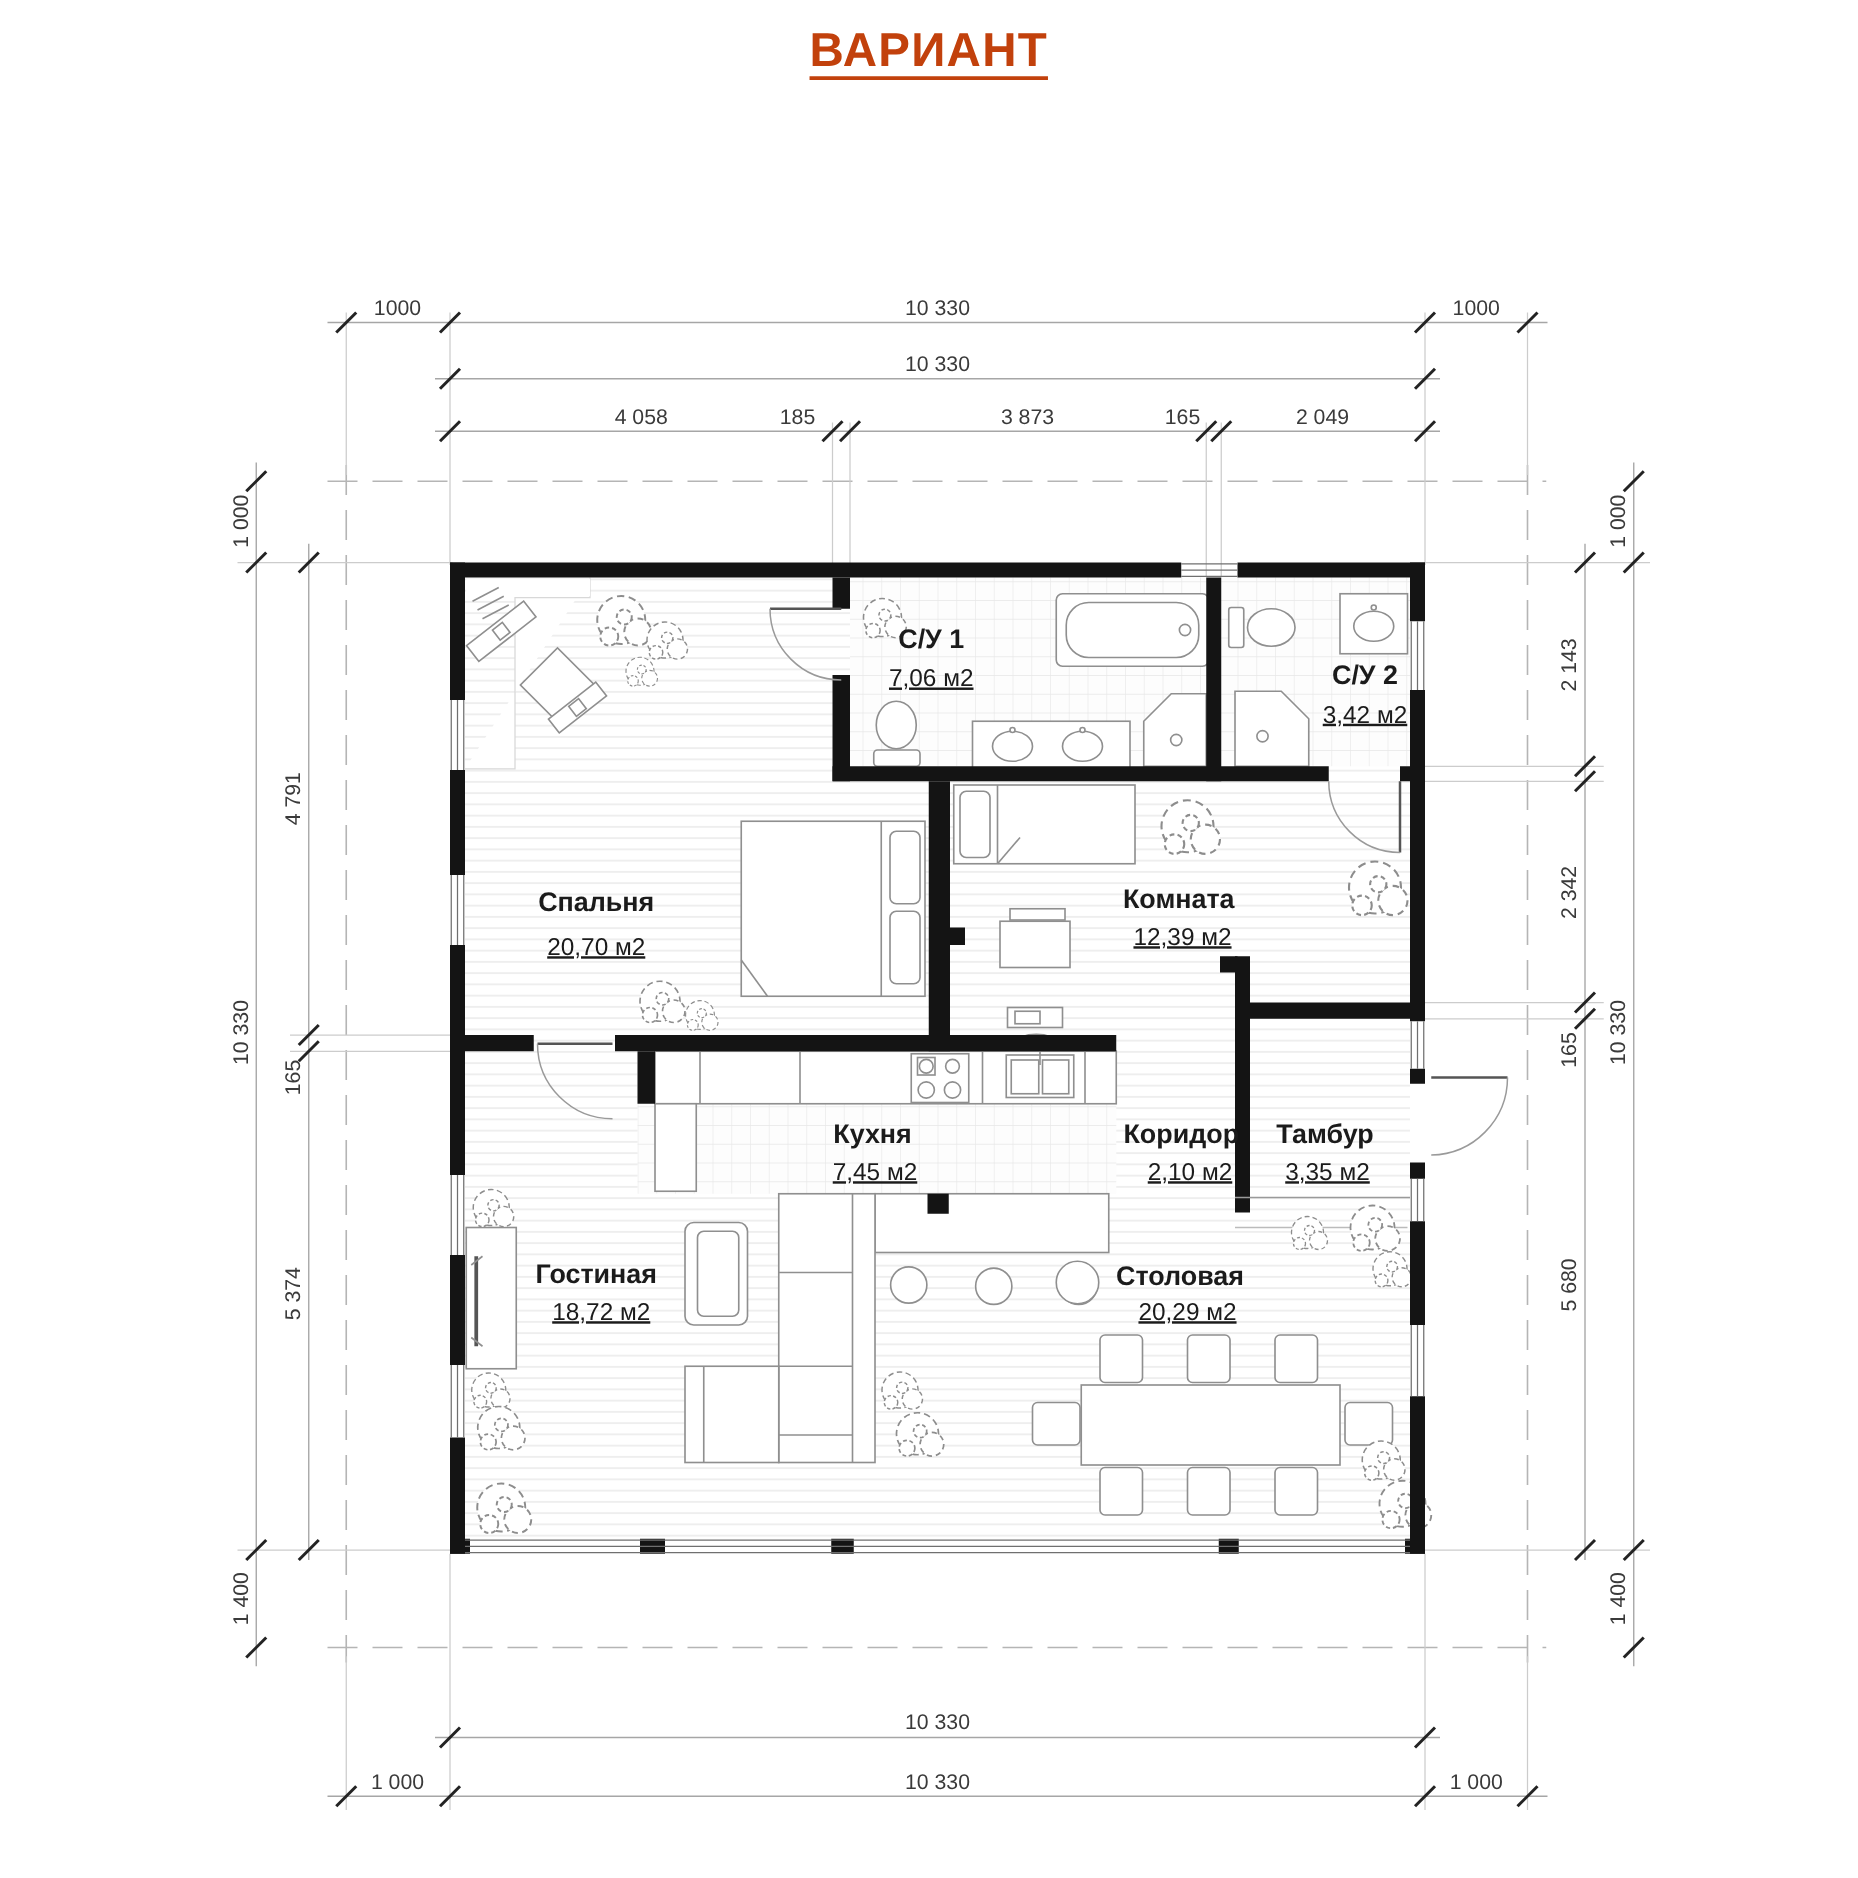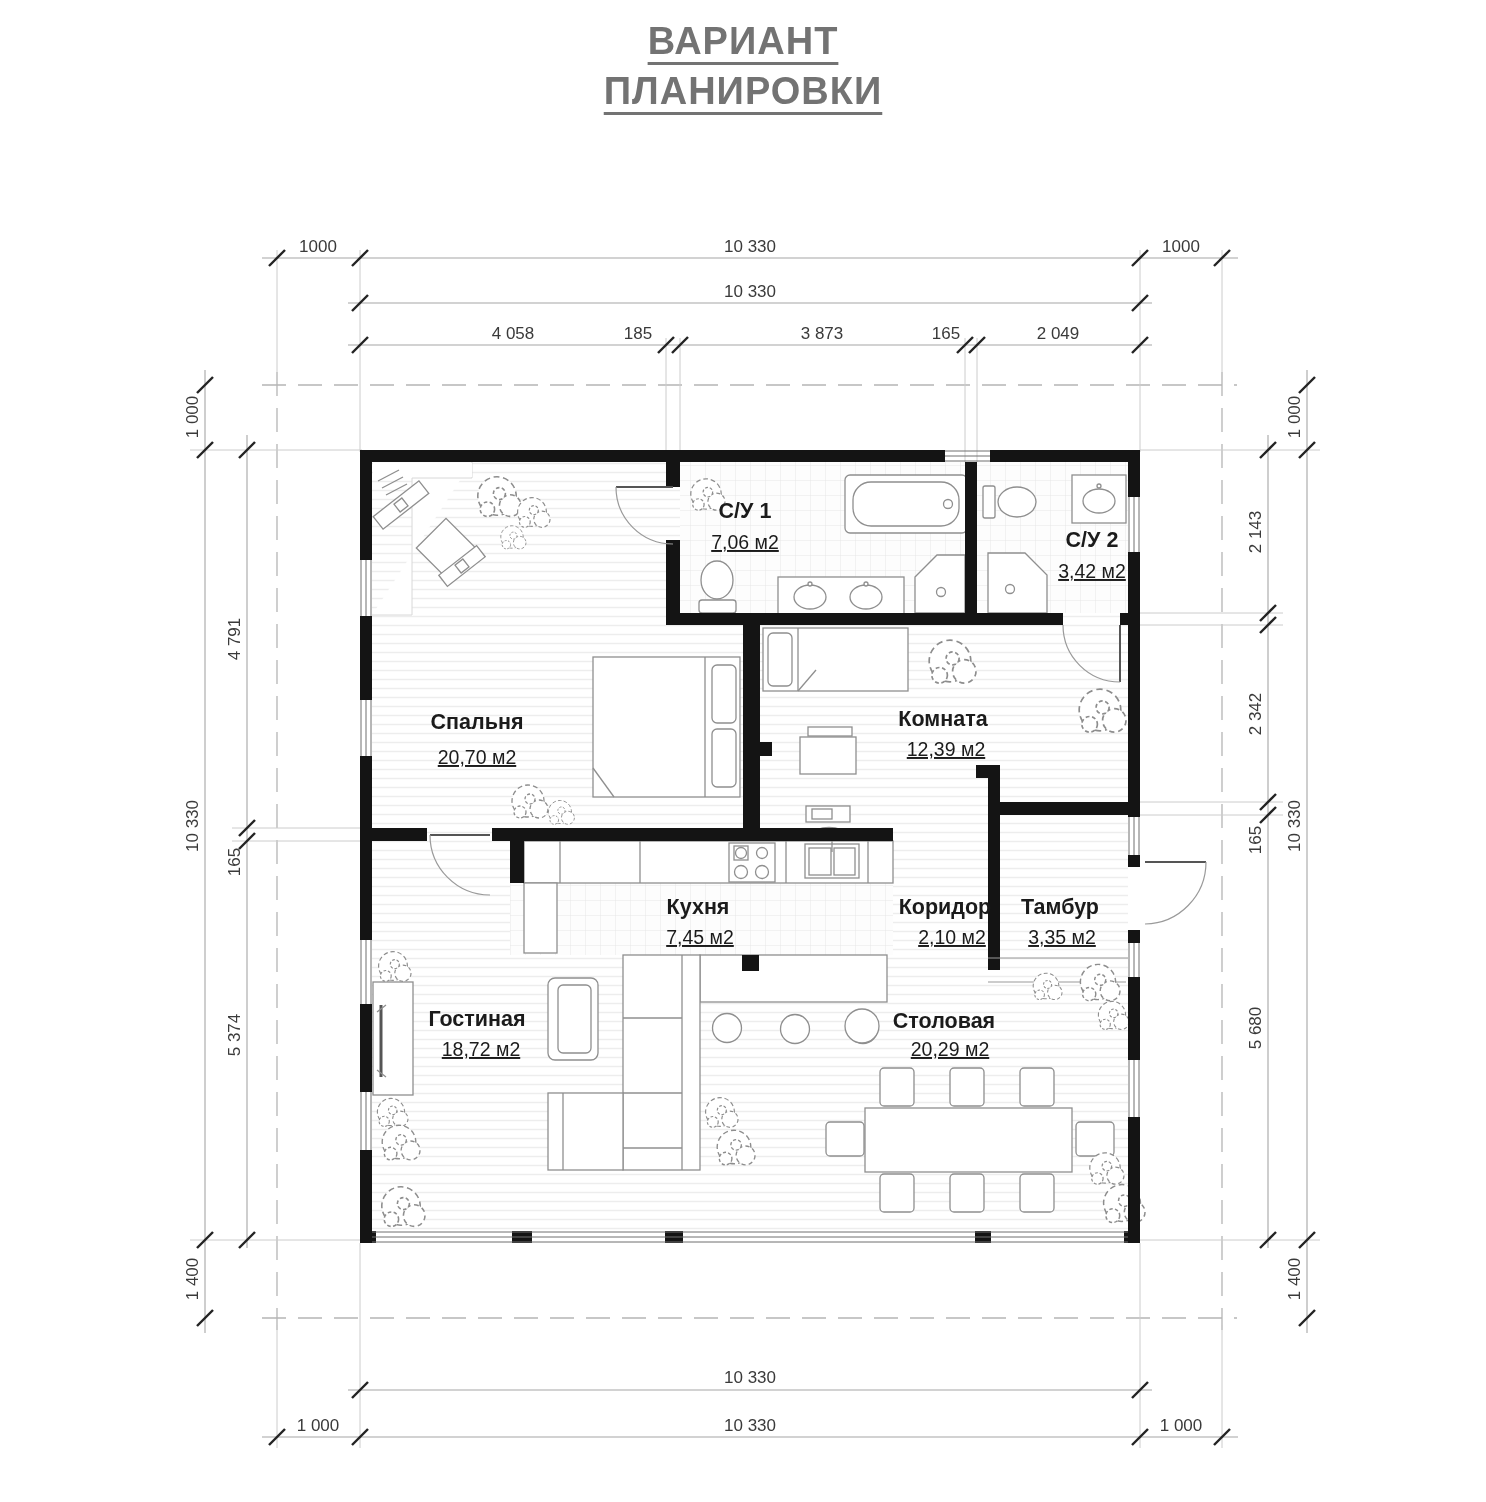--- a/index.html
+++ b/index.html
@@ -1,36 +1,35 @@
 <!DOCTYPE html>
 <html><head>
 <meta charset="utf-8">
 <style>
   html,body{margin:0;padding:0;background:#ffffff;}
   body{font-family:"Liberation Sans", sans-serif;}
   .stage{position:relative;width:1486px;height:1502px;background:#fff;overflow:hidden;}
   .title{position:absolute;top:16px;left:0;width:100%;display:flex;flex-direction:column;align-items:center;z-index:5;}
   .title span{
-    font-size:38px;font-weight:600;color:#737373;letter-spacing:1px;
+    font-size:38px;font-weight:600;color:#c2410c;letter-spacing:1px;
     text-decoration:underline;text-decoration-thickness:2.5px;text-underline-offset:8px;
     line-height:1.32;
   }
   svg text{font-family:"Liberation Sans", sans-serif;}
   .dimtxt{font-size:17px;fill:#3a3a3a;}
   .roomname{font-size:21.5px;font-weight:bold;fill:#1b1b1b;}
   .roomarea{font-size:19.5px;fill:#1b1b1b;text-decoration:underline;}
 </style>
 </head>
 <body>
 
 <div class="stage">
 
   <div class="title">
     <span>ВАРИАНТ</span>
-    <span>ПЛАНИРОВКИ</span>
   </div>
 
   <svg width="1486" height="1502" viewBox="0 0 1486 1502" style="position:absolute;left:0;top:0;">
     <defs>
       <pattern id="wood" width="9" height="9" patternUnits="userSpaceOnUse">
         <rect width="9" height="9" fill="#ffffff"></rect>
         <path d="M0 4.5 H9" stroke="#ededed" stroke-width="1.4"></path>
       </pattern>
       <pattern id="tile" width="15" height="15" patternUnits="userSpaceOnUse">
         <rect width="15" height="15" fill="#fdfdfd"></rect>

